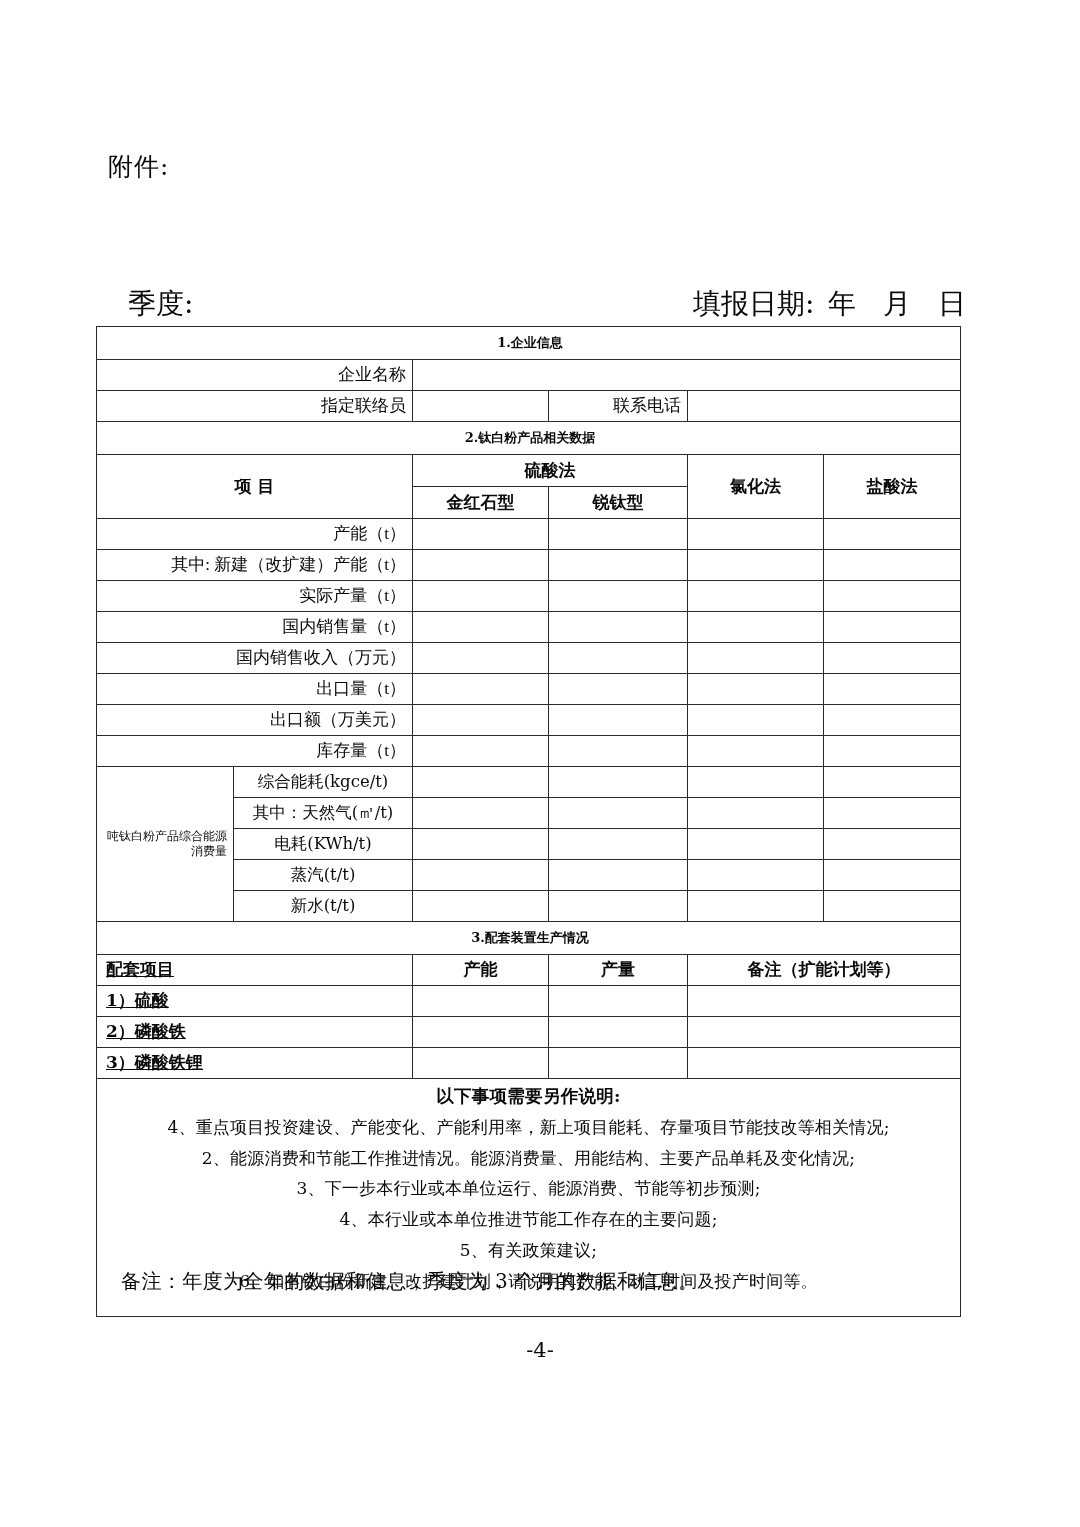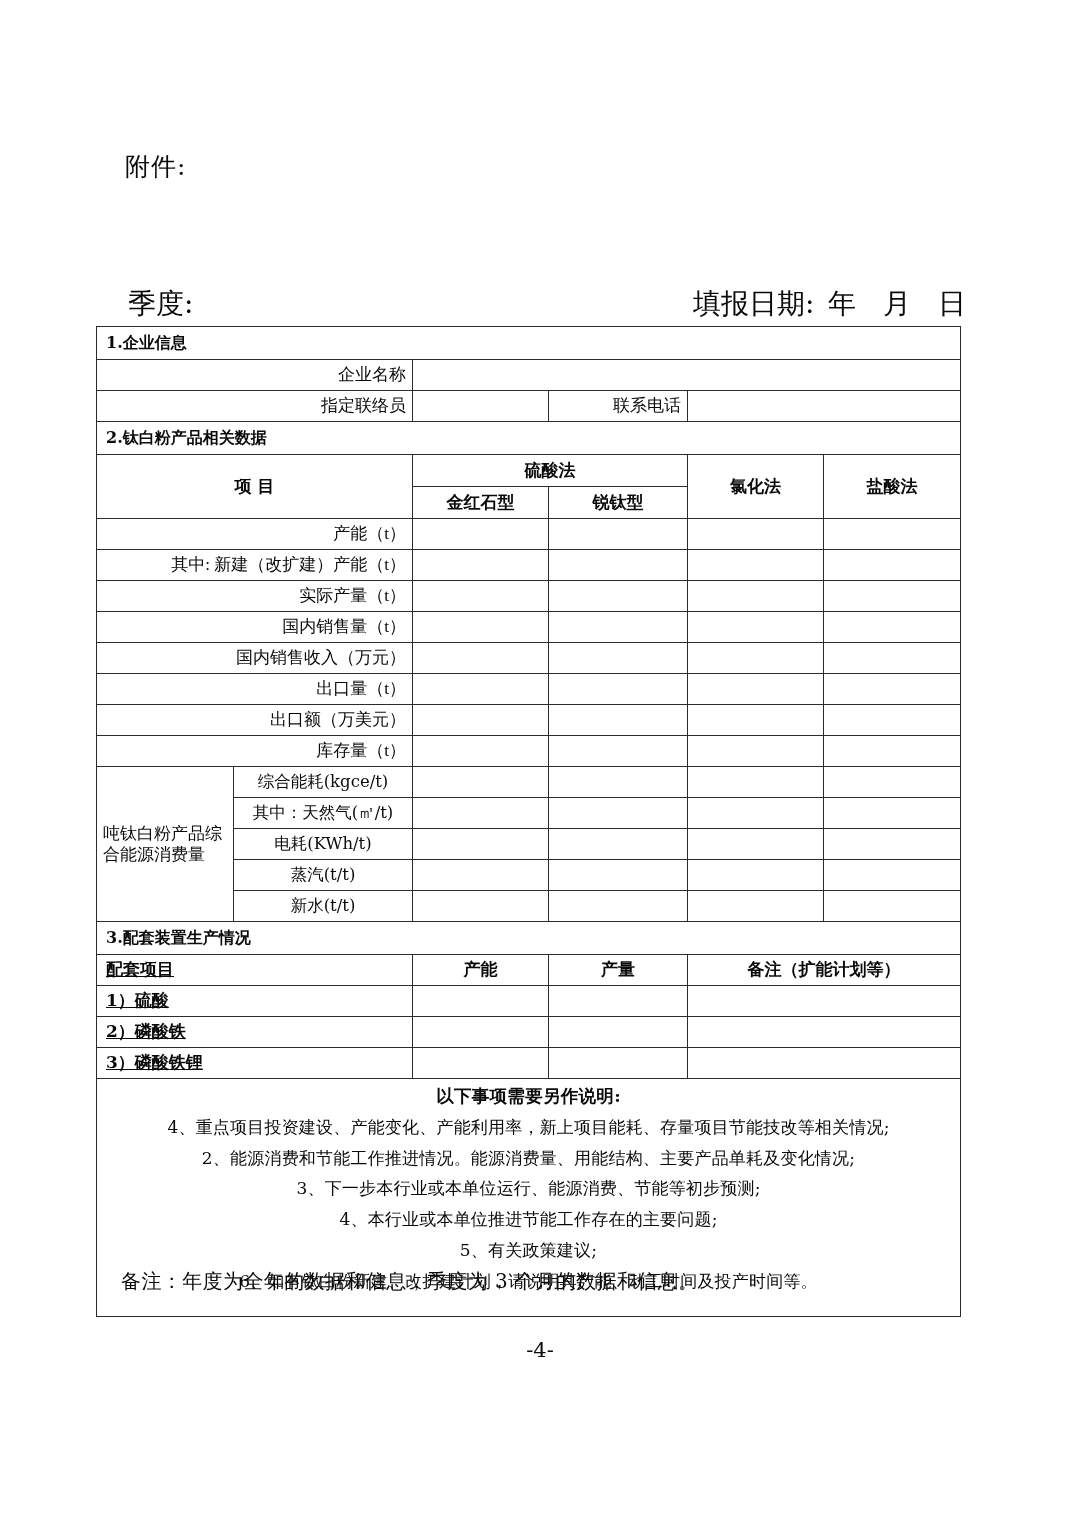--- a/index.html
+++ b/index.html
@@ -19,21 +19,21 @@
   .page {
     position: absolute;
     left: 0; top: 0;
     width: 1080px;
     height: 1527px;
   }
 
   
   .attach-label {
     position: absolute;
-    left: 125px;
+    left: 108px;
     top: 150px;
     font-size: 25px;
     letter-spacing: 1px;
     white-space: nowrap;
   }
 
   .doc-title {
     position: absolute;
     left: 196px;
     top: 216px;
@@ -84,41 +84,41 @@
     font-size: 17px;
   }
   .form-table td {
     border: 1px solid #2b2b2b;
     padding: 0 6px;
     height: 30px;
     vertical-align: middle;
     line-height: 1.25;
   }
   .sec-head {
-    text-align: left;
-    font-weight: 700;
-    font-size: 16px;
+    text-align: center;
+    font-weight: 700;
+    font-size: 13px;
     height: 32px !important;
     padding-left: 9px !important;
   }
   .lbl-center {
     text-align: right;
     font-family: Liberation Serif, serif;
   }
   .row-tall {
     height: 62px !important;
   }
   .sub-head {
     text-align: center;
     height: 31px !important;
   }
   .vlabel {
-    text-align: left;
+    text-align: right;
     line-height: 1.55;
-    font-size: 17px;
+    font-size: 12px;
   }
   .unit-cell {
     text-align: center;
     font-size: 16.5px;
     height: 30px !important;
   }
   .left-item {
     text-align: left;
     padding-left: 9px !important;
     font-weight: 700;

